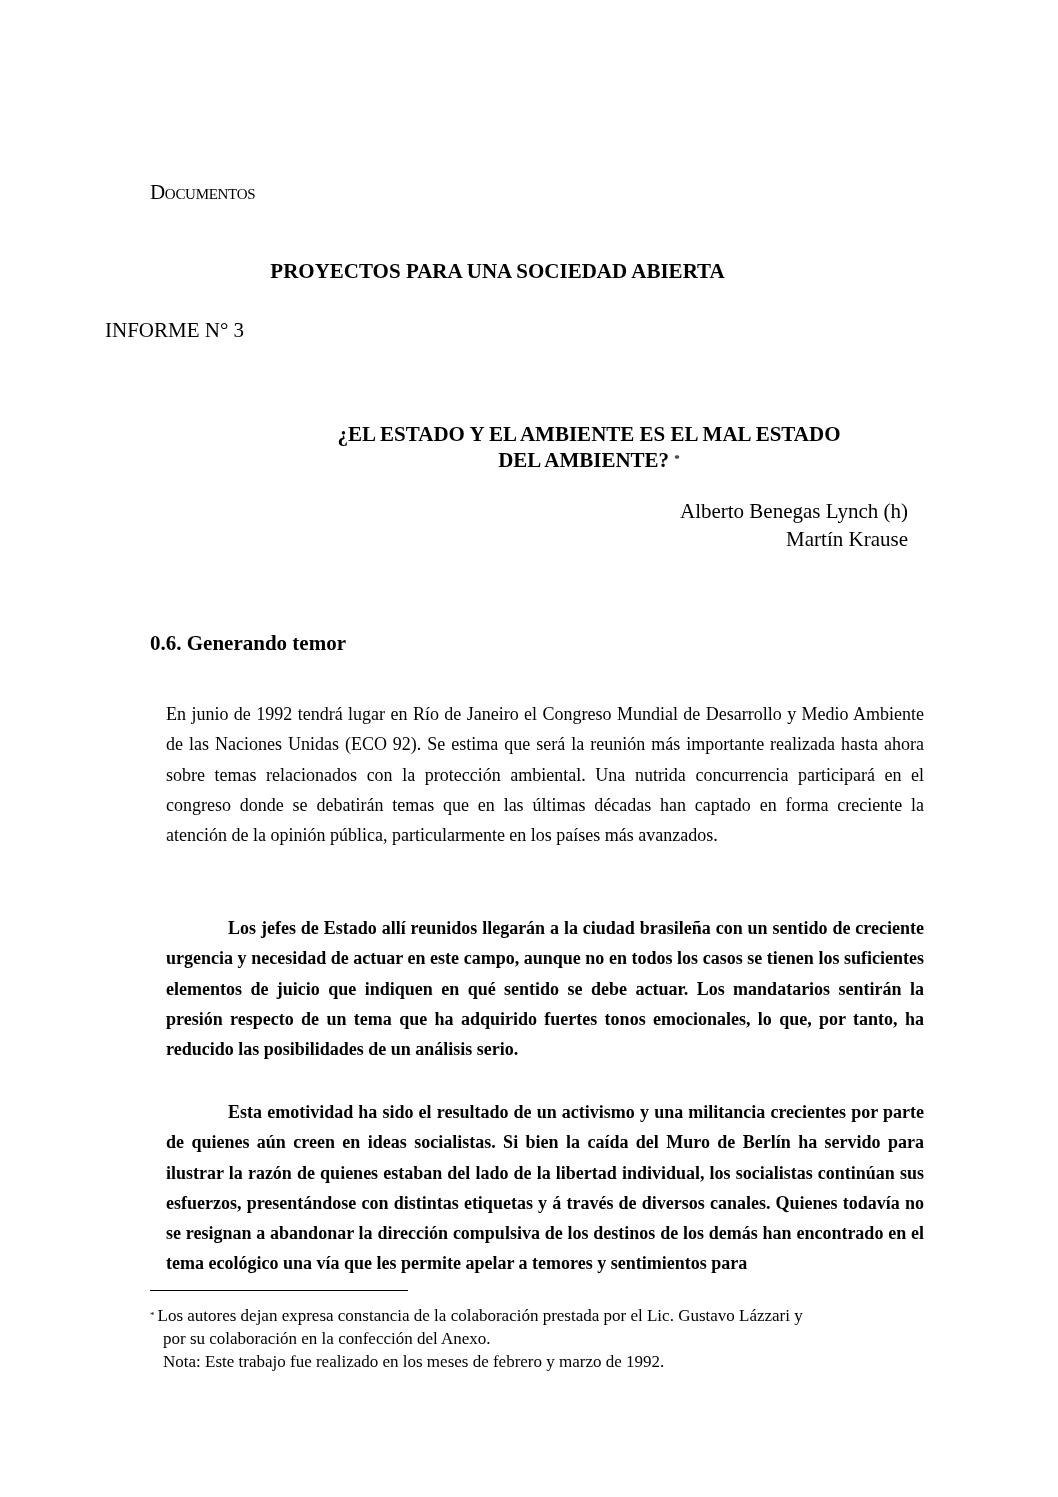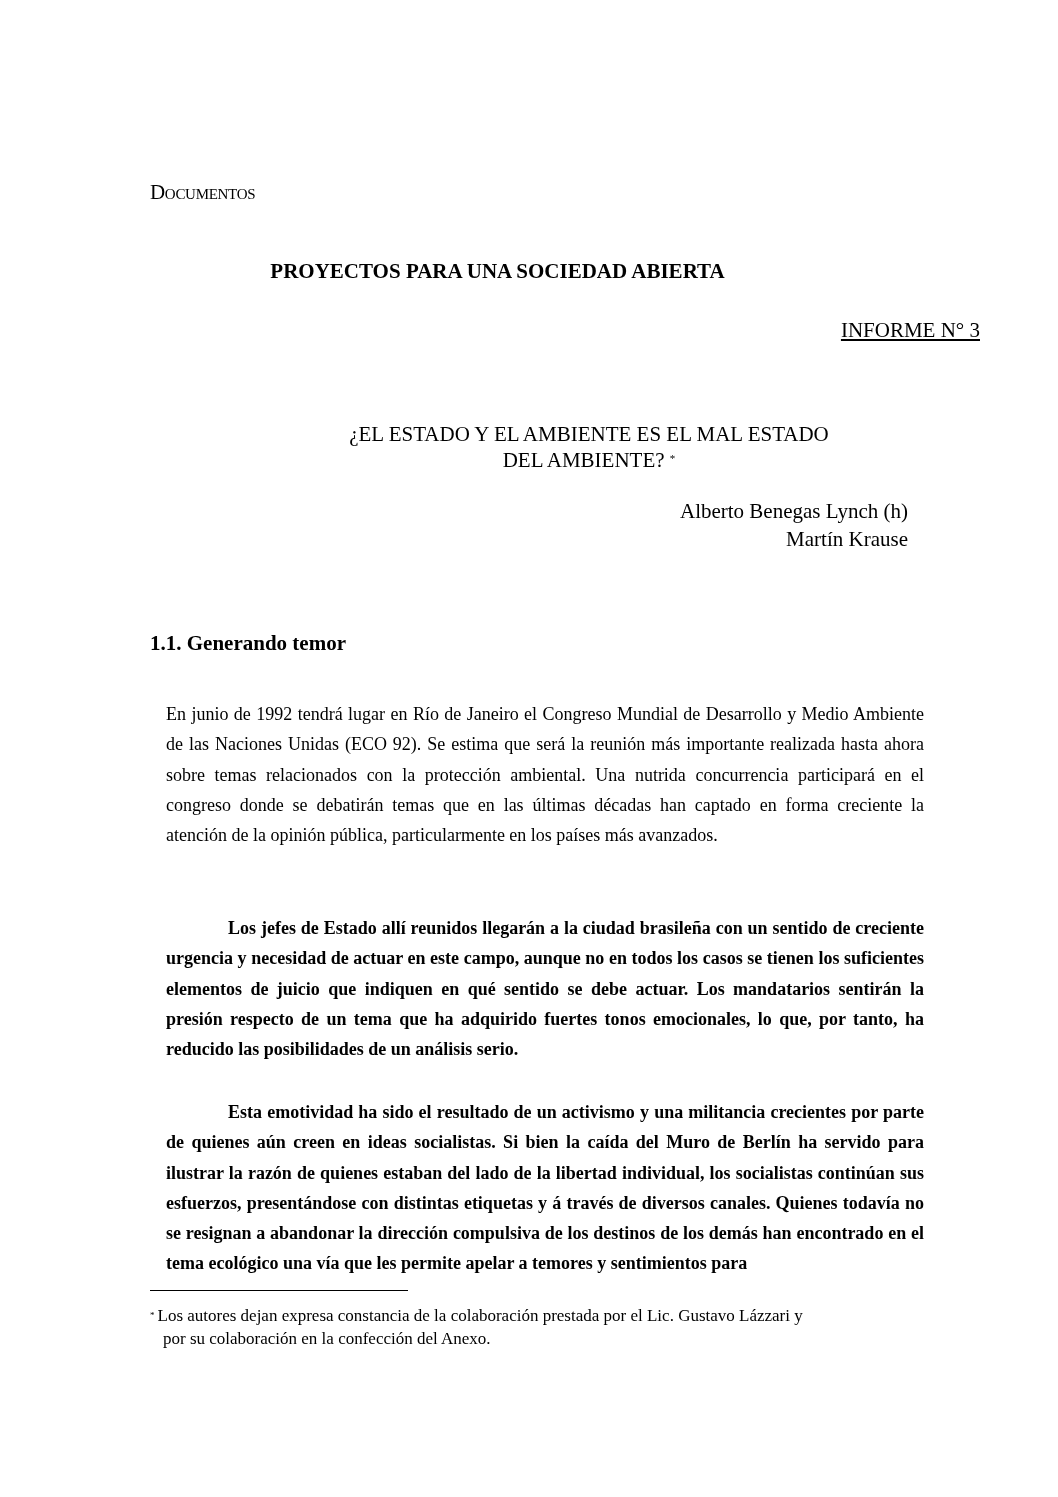--- a/index.html
+++ b/index.html
@@ -35,35 +35,34 @@
       text-align: center;
       padding-left: 105px;
       box-sizing: border-box;
       font-size: 21px;
       font-weight: bold;
       white-space: nowrap;
     }
     .report-number {
       left: 0; width: 980px;
       top: 318px;
-      text-align: right;
+      text-align: left;
       padding-left: 105px;
       box-sizing: border-box;
       font-size: 21px;
       white-space: nowrap;
-      text-decoration: underline;
     }
     .main-title {
       left: 0; width: 1058px;
       top: 421px;
       text-align: center;
       padding-left: 120px;
       box-sizing: border-box;
       font-size: 21px;
-      font-weight: normal;
+      font-weight: bold;
       line-height: 26px;
     }
     .main-title sup {
       font-size: 11px;
       vertical-align: top;
       position: relative;
       top: -2px;
     }
     .authors {
       right: 150px;
@@ -142,28 +141,29 @@
     <div>¿EL ESTADO Y EL AMBIENTE ES EL MAL ESTADO</div>
     <div><span>DEL AMBIENTE?</span> <sup>*</sup></div>
   </div>
 
   <div class="abs authors">
     <div>Alberto Benegas Lynch (h)</div>
     <div>Martín Krause</div>
   </div>
 
 
-  <div class="abs subsection-heading">1.1. Generando temor</div>
+  <div class="abs subsection-heading">0.6. Generando temor</div>
 
   <p class="abs para p1">En junio de 1992 tendrá lugar en Río de Janeiro el Congreso Mundial de Desarrollo y Medio Ambiente de las Naciones Unidas (ECO 92). Se estima que será la reunión más importante realizada hasta ahora sobre temas relacionados con la protección ambiental. Una nutrida concurrencia participará en el congreso donde se debatirán temas que en las últimas décadas han captado en forma creciente la atención de la opinión pública, particularmente en los países más avanzados.</p>
 
   <p class="abs para indent p2">Los jefes de Estado allí reunidos llegarán a la ciudad brasileña con un sentido de creciente urgencia y necesidad de actuar en este campo, aunque no en todos los casos se tienen los suficientes elementos de juicio que indiquen en qué sentido se debe actuar. Los mandatarios sentirán la presión respecto de un tema que ha adquirido fuertes tonos emocionales, lo que, por tanto, ha reducido las posibilidades de un análisis serio.</p>
 
   <p class="abs para indent p3">Esta emotividad ha sido el resultado de un activismo y una militancia crecientes por parte de quienes aún creen en ideas socialistas. Si bien la caída del Muro de Berlín ha servido para ilustrar la razón de quienes estaban del lado de la libertad individual, los socialistas continúan sus esfuerzos, presentándose con distintas etiquetas y á través de diversos canales. Quienes todavía no se resignan a abandonar la dirección compulsiva de los destinos de los demás han encontrado en el tema ecológico una vía que les permite apelar a temores y sentimientos para</p>
 
   <div class="abs footnote-rule"></div>
 
   <div class="abs footnote">
     <span class="fn-line"><sup>*</sup><span>Los autores dejan expresa constancia de la colaboración prestada por el Lic. Gustavo Lázzari y</span></span>
     <span class="fn-line fn-cont">por su colaboración en la confección del Anexo.</span>
+    <span class="fn-line fn-cont">Nota: Este trabajo fue realizado en los meses de febrero y marzo de 1992.</span>
   </div>
 
 </div>
 
 </body></html>

